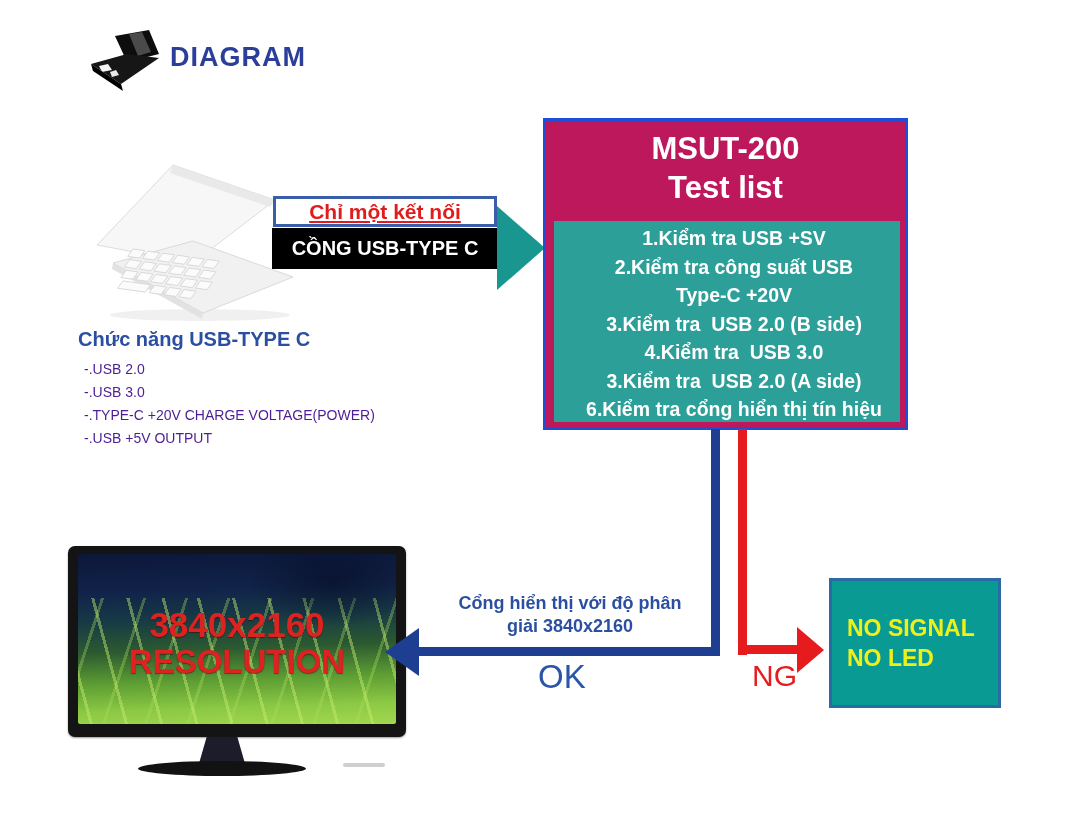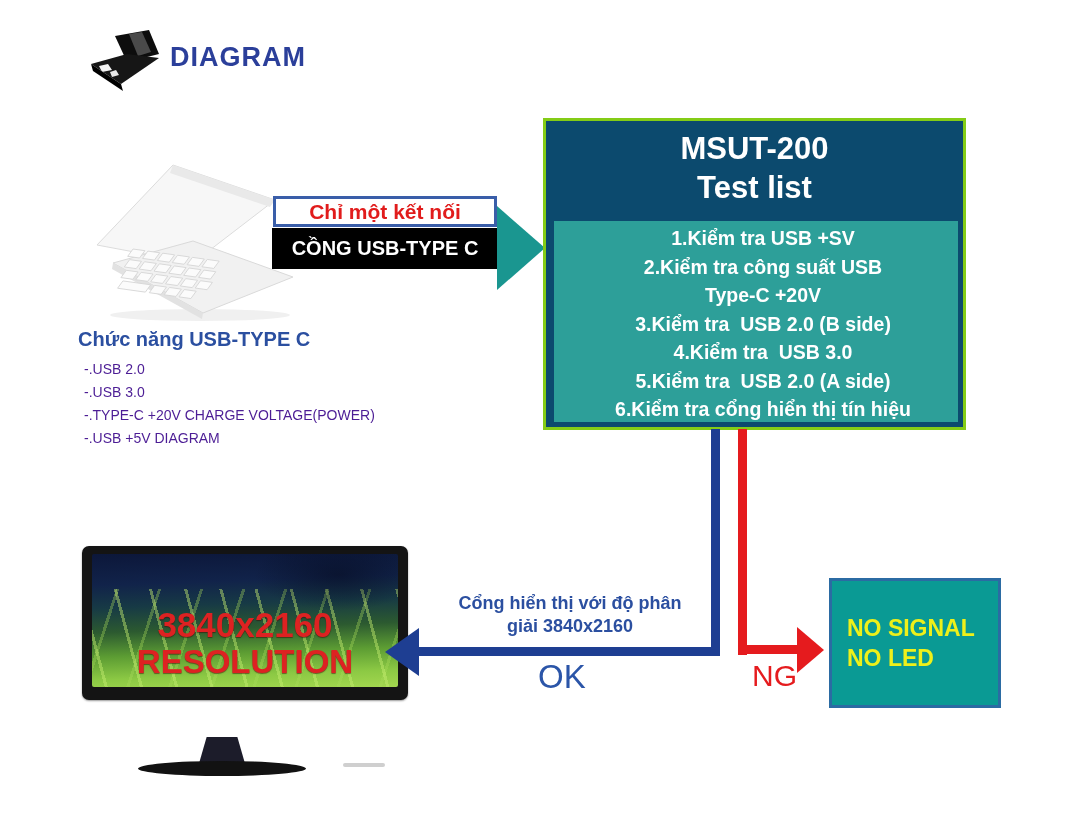--- a/index.html
+++ b/index.html
@@ -11,59 +11,60 @@
 
   
   .page-title{
     left:170px;top:42px;font-size:27px;font-weight:bold;color:#2b3f9a;letter-spacing:1px;
   }
 
   
   .conn-note{
     left:273px;top:196px;width:224px;height:31px;background:#ffffff;border:3px solid #3a5ea9;
     box-sizing:border-box;display:flex;align-items:center;justify-content:center;
-    font-size:21px;font-weight:bold;color:#e11c1c;
+    font-size:21px;font-weight:bold;color:#e11c1c;text-decoration:underline;
   }
   .conn-arrow-body{
     left:272px;top:228px;width:226px;height:41px;background:#000000;
     display:flex;align-items:center;justify-content:center;
     font-size:20px;font-weight:bold;color:#ffffff;
   }
   .conn-arrow-head{
     left:497px;top:206px;width:0;height:0;
     border-top:42px solid transparent;border-bottom:42px solid transparent;
     border-left:48px solid #1a9690;
   }
 
   
   .test-box{
-    left:543px;top:118px;width:423px;height:312px;background:#0c4a6e;
-    border:3px solid #84cc16;box-sizing:border-box;
+    left:543px;top:118px;width:365px;height:312px;background:#be185d;
+    border:3px solid #1d4ed8;box-sizing:border-box;
   }
   .test-title{
     position:absolute;left:0;right:0;top:8px;text-align:center;color:#ffffff;
     font-size:31px;font-weight:bold;line-height:39px;
   }
   .test-list{
     position:absolute;left:8px;right:5px;top:100px;bottom:5px;background:#2d9f99;
     padding:3px 0 16px 14px;box-sizing:border-box;text-align:center;
   }
   .test-line{
     font-size:19.5px;font-weight:bold;color:#ffffff;line-height:28.5px;white-space:pre;
   }
 
   
   .fn-title{left:78px;top:328px;font-size:20px;font-weight:bold;color:#2b4fa0;}
   .fn-list{left:84px;top:358px;}
   .fn-line{font-size:14px;color:#4c1d95;line-height:23px;white-space:pre;}
 
   
   .monitor-bezel{
-    left:82px;top:546px;width:326px;height:154px;background:#141414;border-radius:7px;
+    left:68px;top:546px;width:326px;height:191px;background:#141414;border-radius:7px;
     box-shadow:0 1px 2px rgba(0,0,0,.4);
+    padding-left:12px;
   }
   .monitor-screen{
     position:absolute;left:10px;top:8px;right:10px;bottom:13px;overflow:hidden;border-radius:2px;
     background:linear-gradient(178deg,#0c173a 0%,#11234a 22%,#173a45 38%,#2c5a30 55%,#5c9c33 72%,#8cc944 88%,#a3d74f 100%);
   }
   .monitor-screen::before{
     content:"";position:absolute;left:-12%;right:-12%;top:26%;bottom:0;
     background:
       repeating-linear-gradient(75deg,transparent 0 14px,rgba(198,238,112,.45) 14px 17px,transparent 17px 34px),
       repeating-linear-gradient(108deg,transparent 0 18px,rgba(170,220,90,.35) 18px 21px,transparent 21px 40px);
@@ -174,31 +175,31 @@
     <div class="test-title">
       <div>MSUT-200</div>
       <div>Test list</div>
     </div>
     <div class="test-list">
         <div class="test-line">1.Kiểm tra USB +SV</div>
         <div class="test-line">2.Kiểm tra công suất USB</div>
         <div class="test-line">Type-C +20V</div>
         <div class="test-line">3.Kiểm tra  USB 2.0 (B side)</div>
         <div class="test-line">4.Kiểm tra  USB 3.0</div>
-        <div class="test-line">5.Kiểm tra  USB 2.0 (A side)</div>
+        <div class="test-line">3.Kiểm tra  USB 2.0 (A side)</div>
         <div class="test-line">6.Kiểm tra cổng hiển thị tín hiệu</div>
       </div>
   </div>
 
   <div class="abs fn-title">Chức năng USB-TYPE C</div>
   <div class="abs fn-list">
       <div class="fn-line">-.USB 2.0</div>
       <div class="fn-line">-.USB 3.0</div>
       <div class="fn-line">-.TYPE-C +20V CHARGE VOLTAGE(POWER)</div>
-      <div class="fn-line">-.USB +5V DIAGRAM</div>
+      <div class="fn-line">-.USB +5V OUTPUT</div>
     </div>
 
   <div class="abs monitor-bezel">
     <div class="monitor-screen">
       <div class="screen-text">
         <div class="l1">3840x2160</div>
         <div class="l2">RESOLUTION</div>
       </div>
     </div>
   </div>

